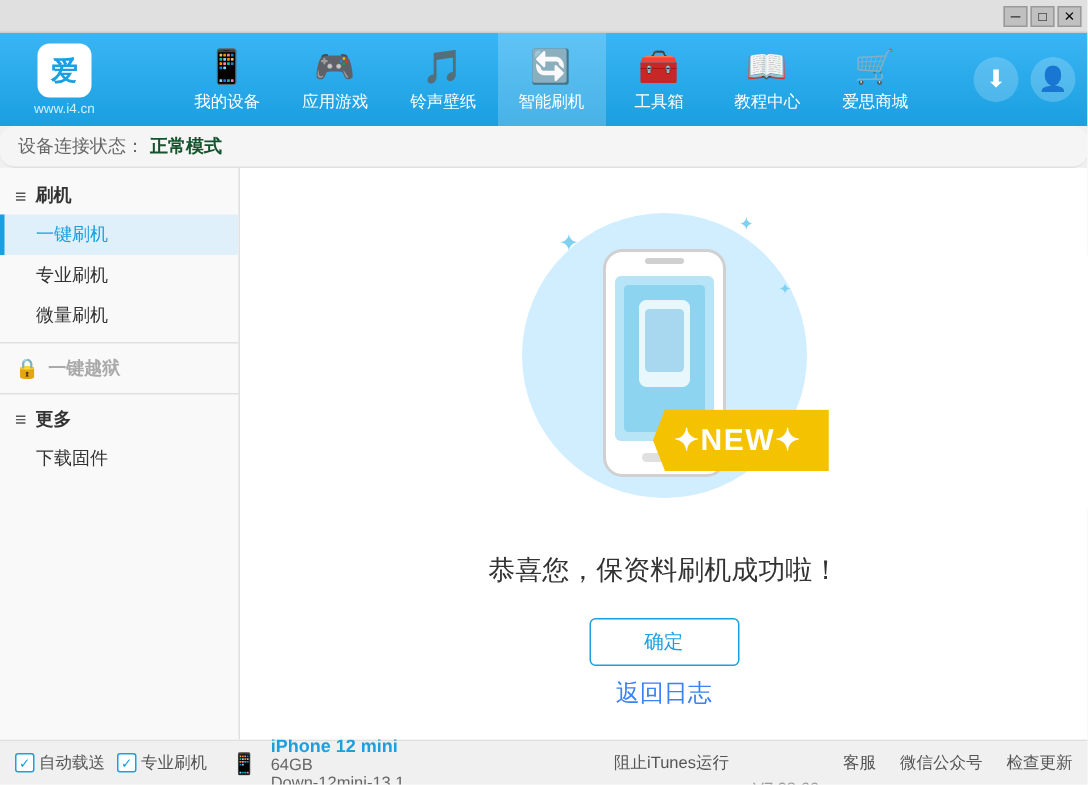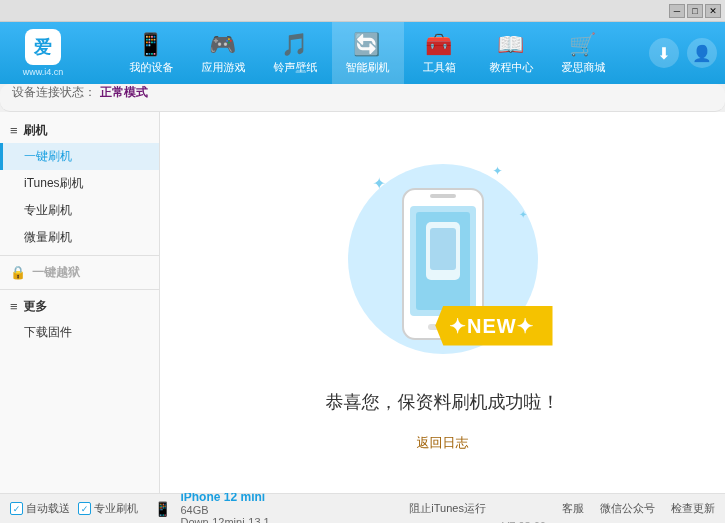--- a/index.html
+++ b/index.html
@@ -65,28 +65,28 @@
       background: rgba(255,255,255,0.2);
       display: flex; align-items: center; justify-content: center;
       color: white; font-size: 16px; cursor: pointer;
     }
 
     
     .status-bar {
       height: 28px;
       background: #f5f5f5;
       border-bottom: 1px solid #e0e0e0;
-      display: flex; 
+      display: flex; align-items: center;
       padding: 0 12px;
       font-size: 12px;
       color: #333;
       border-radius: 10px;
     }
     .status-label { color: #666; }
-    .status-value { color: #701a75; font-weight: bold; margin-left: 4px; }
+    .status-value { color: #14532d; font-weight: bold; margin-left: 4px; }
 
     
     .main { display: flex; height: calc(523px - 22px - 62px - 28px - 30px); }
 
     
     .sidebar {
       width: 160px;
       background: #f9f9f9;
       border-right: 1px solid #e0e0e0;
       overflow-y: auto;
@@ -145,21 +145,21 @@
       border-radius: 50%;
       background: #d0eeff;
       top: 10px; left: 5px;
     }
     .phone-svg {
       position: relative;
       z-index: 2;
     }
     .new-badge {
       position: absolute;
-      bottom: 28px; right: -10px;
+      bottom: 38px; right: -10px;
       background: #f5c200;
       color: white;
       font-size: 20px; font-weight: 900;
       padding: 8px 18px 8px 14px;
       clip-path: polygon(8px 0, 100% 0, 100% 100%, 8px 100%, 0 50%);
       z-index: 3;
       letter-spacing: 1px;
     }
     .sparkle {
       position: absolute;
@@ -179,22 +179,22 @@
       background: #fff;
       border: 1px solid #1a9fe0;
       border-radius: 4px;
       color: #1a9fe0;
       font-size: 13px;
       cursor: pointer;
       display: flex; align-items: center; justify-content: center;
       margin-bottom: 8px;
     }
     .back-link {
-      font-size: 13px;
-      color: #a16207;
+      font-size: 16px;
+      color: #3b82f6;
       cursor: pointer;
       text-decoration: none;
     }
 
     
     .bottom-bar {
       height: 30px;
       background: #f0f0f0;
       border-top: 1px solid #e0e0e0;
       display: flex; align-items: center;
@@ -292,23 +292,20 @@
   <div class="sidebar">
 
     <div class="sidebar-section-header">
       <span class="sec-icon">≡</span>
       <span>刷机</span>
     </div>
     <div class="sidebar-item active">
       <span>一键刷机</span>
     </div>
     <div class="sidebar-item">
-      <span>iTunes刷机</span>
-    </div>
-    <div class="sidebar-item">
       <span>专业刷机</span>
     </div>
     <div class="sidebar-item">
       <span>微量刷机</span>
     </div>
 
     <div class="sidebar-divider"></div>
 
     <div class="sidebar-section-header">
       <span class="sec-icon" style="color:#aaa;">🔒</span>
@@ -349,20 +346,21 @@
 
         <rect x="28" y="38" width="34" height="58" rx="5" fill="#fff" opacity="0.8"></rect>
         <rect x="32" y="44" width="26" height="42" rx="3" fill="#a8d8f0"></rect>
       </svg>
 
       <div class="new-badge">✦NEW✦</div>
     </div>
 
     <div class="success-text">恭喜您，保资料刷机成功啦！</div>
 
+    <button class="confirm-btn">确定</button>
 
     <a class="back-link">返回日志</a>
   </div>
 </div>
 
 <div class="bottom-bar">
   <div class="bottom-left">
     <label class="checkbox-item">
       <div class="checkbox-box">✓</div>
       <span>自动载送</span>

